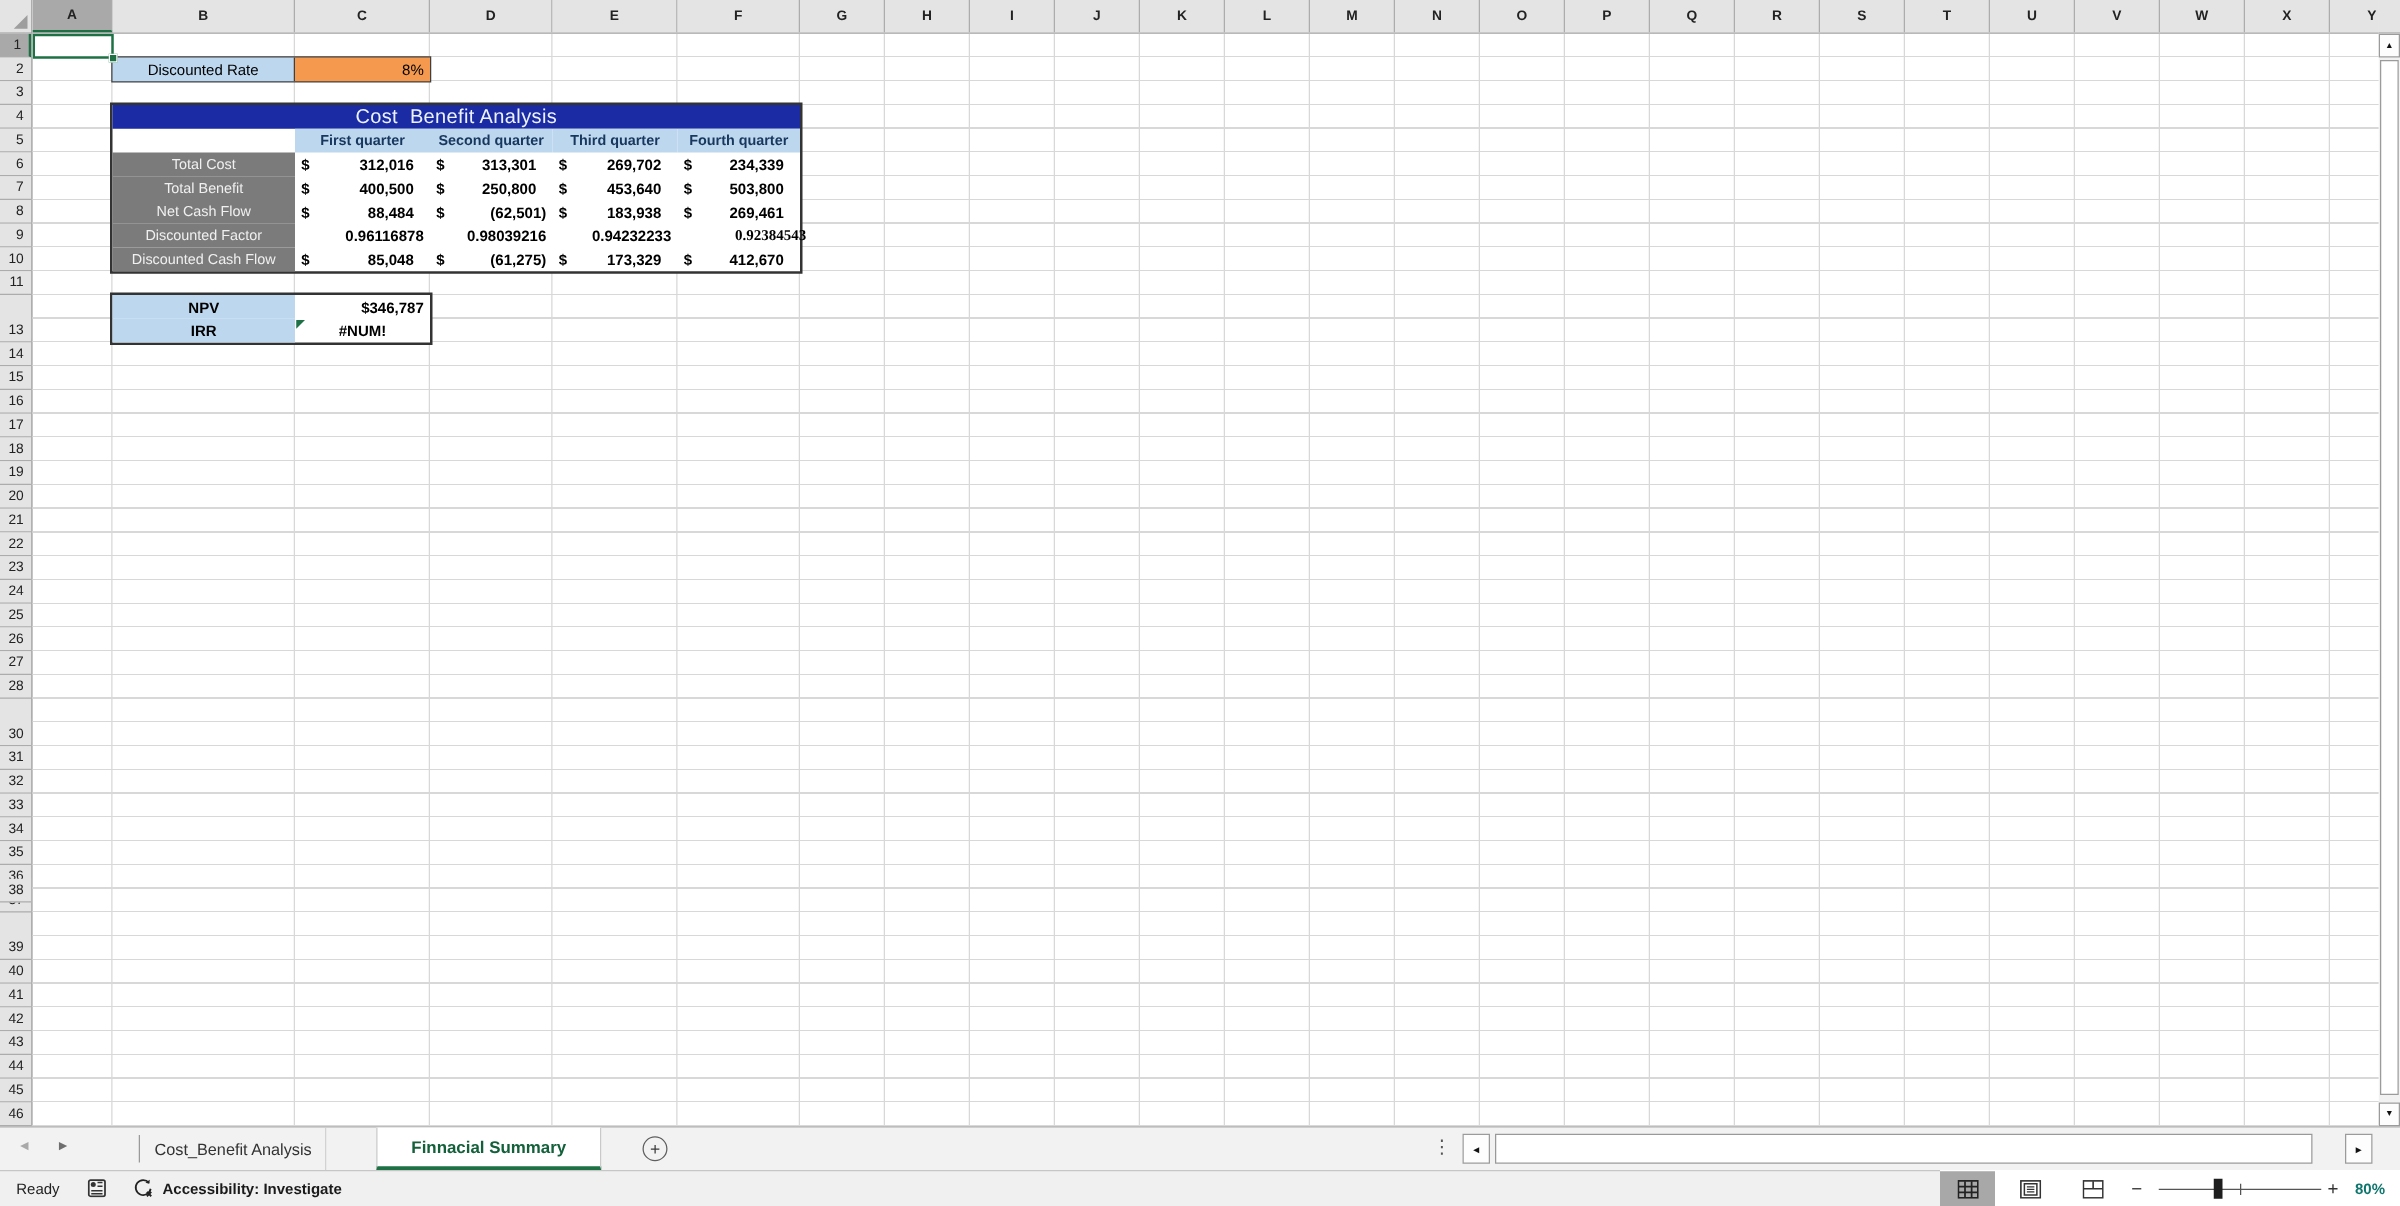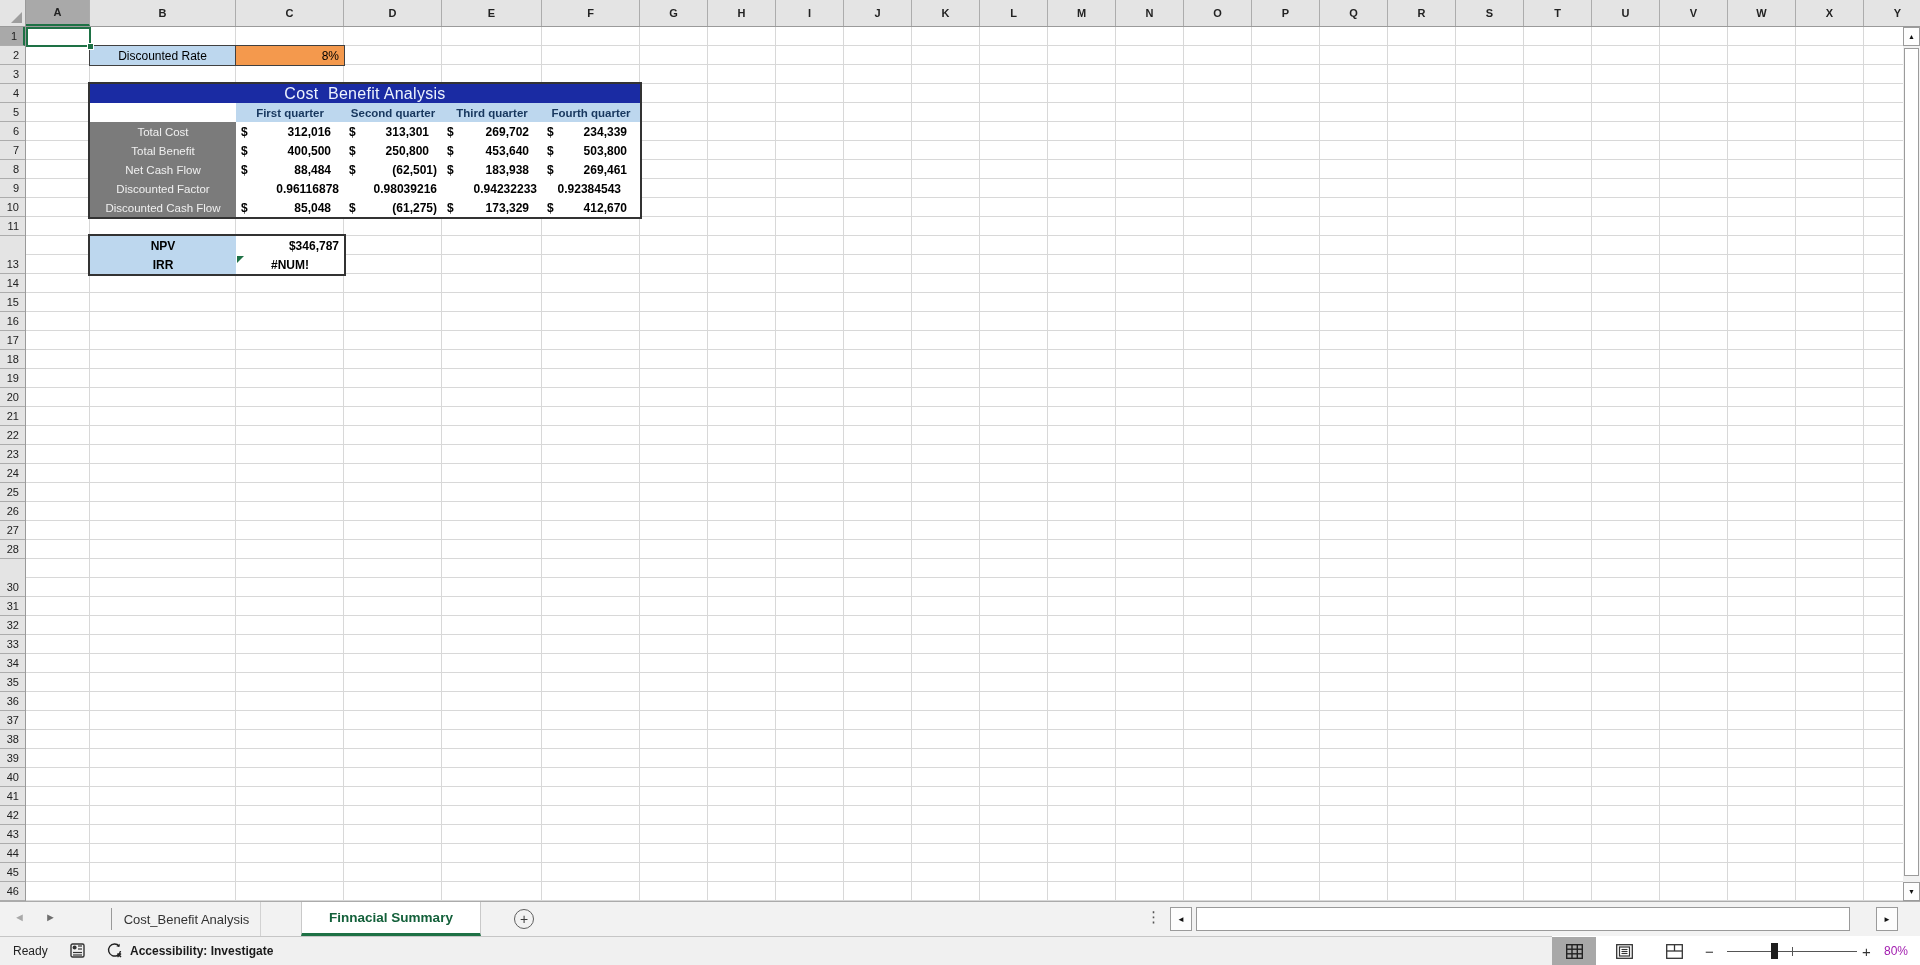--- a/index.html
+++ b/index.html
@@ -105,21 +105,21 @@
   #acclabel { position:absolute; left:130px; top:7px; font-weight:700; color:#1A1A1A; }
   .viewbtn { position:absolute; top:0; width:44px; height:28px; display:flex; align-items:center; justify-content:center; }
   #vb-normal { left:1552px; background:#A8A8A8; }
   #vb-layout { left:1602px; }
   #vb-break { left:1652px; }
   #zoomout { position:absolute; left:1705px; top:6px; font-size:15px; color:#333; }
   #ztrack { position:absolute; left:1727px; top:950px; width:130px; height:1px; background:#555; }
   #ztick  { position:absolute; left:1792px; top:946px; width:1px; height:9px; background:#555; }
   #zthumb { position:absolute; left:1771px; top:942px; width:7px; height:16px; background:#1E1E1E; }
   #zoomin { position:absolute; left:1862px; top:6px; font-size:15px; color:#333; }
-  #zoomlvl { position:absolute; left:1884px; top:7px; color:#a21caf; }
+  #zoomlvl { position:absolute; left:1884px; top:7px; color:#0f766e;font-weight:bold; }
   #ztrack,#ztick,#zthumb { top:auto; } 
   .zslider { position:absolute; }
 </style>
 </head>
 <body>
 
 <div id="app">
 
   <div id="corner">
       <div class="tri"></div>
@@ -182,21 +182,21 @@
       <div class="rowh" style="top: 513px;">28</div>
       <div class="rowh" style="top: 532px; margin-top: 16px;">29</div>
       <div class="rowh" style="top: 551px;">30</div>
       <div class="rowh" style="top: 570px;">31</div>
       <div class="rowh" style="top: 589px;">32</div>
       <div class="rowh" style="top: 608px;">33</div>
       <div class="rowh" style="top: 627px;">34</div>
       <div class="rowh" style="top: 646px;">35</div>
       <div class="rowh" style="top: 665px;">36</div>
       <div class="rowh" style="top: 684px;">37</div>
-      <div class="rowh" style="top: 703px;">38</div>
+      <div class="rowh" style="top: 676px;">38</div>
       <div class="rowh" style="top: 722px;">39</div>
       <div class="rowh" style="top: 741px;">40</div>
       <div class="rowh" style="top: 760px;">41</div>
       <div class="rowh" style="top: 779px;">42</div>
       <div class="rowh" style="top: 798px;">43</div>
       <div class="rowh" style="top: 817px;">44</div>
       <div class="rowh" style="top: 836px;">45</div>
       <div class="rowh" style="top: 855px;">46</div>
     </div>
 
@@ -278,21 +278,21 @@
           <div class="t-lab">Discounted Factor</div>
           <div class="tcell num" style="left: 146px; width: 108px; padding-right: 5px;">
             <span>0.96116878</span>
           </div>
           <div class="tcell num" style="left: 254px; width: 98px; padding-right: 5px;">
             <span>0.98039216</span>
           </div>
           <div class="tcell num" style="left: 352px; width: 100px; padding-right: 5px;">
             <span>0.94232233</span>
           </div>
-          <div class="tcell num" style="left: 452px; width: 98px; padding-right: 19px;">
+          <div class="tcell num" style="left: 476px; width: 98px; padding-right: 19px; font-family: Liberation Serif, serif;">
             <span>0.92384543</span>
           </div>
         </div>
         <div class="t-row">
           <div class="t-lab">Discounted Cash Flow</div>
           <div class="tcell cur" style="left: 146px; width: 108px; padding-right: 13px;">
             <span>$</span>
             <span>85,048</span>
           </div>
           <div class="tcell cur" style="left: 254px; width: 98px; padding-right: 5px;">

